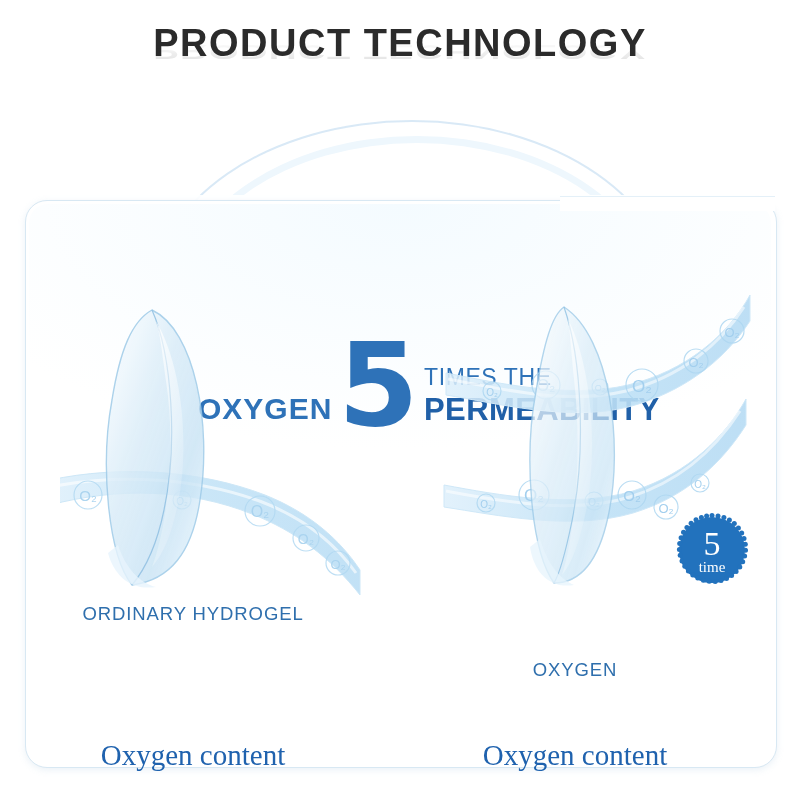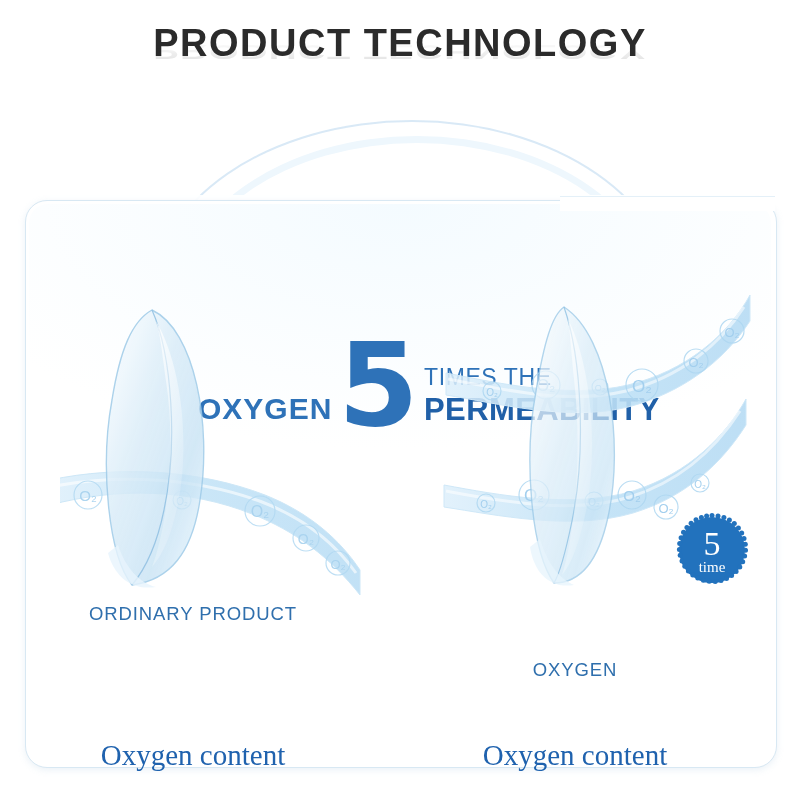--- a/index.html
+++ b/index.html
@@ -398,21 +398,21 @@
           <circle cx="32.6" cy="4.1" r="2.5"></circle>
         </g>
       </g>
     </svg>
     <div class="badge-text">
       <span class="badge-num">5</span>
       <span class="badge-unit">time</span>
     </div>
   </div>
 
-  <div class="cap-sans col-left-sans">ORDINARY PRODUCT</div>
+  <div class="cap-sans col-left-sans">ORDINARY HYDROGEL</div>
   <div class="cap-serif col-left-serif">
     <div>Oxygen content</div>
     
   </div>
 
   <div class="cap-sans col-right-sans">
     <div>OXYGEN</div>
   </div>
   <div class="cap-serif col-right-serif">
     <div>Oxygen content</div>

